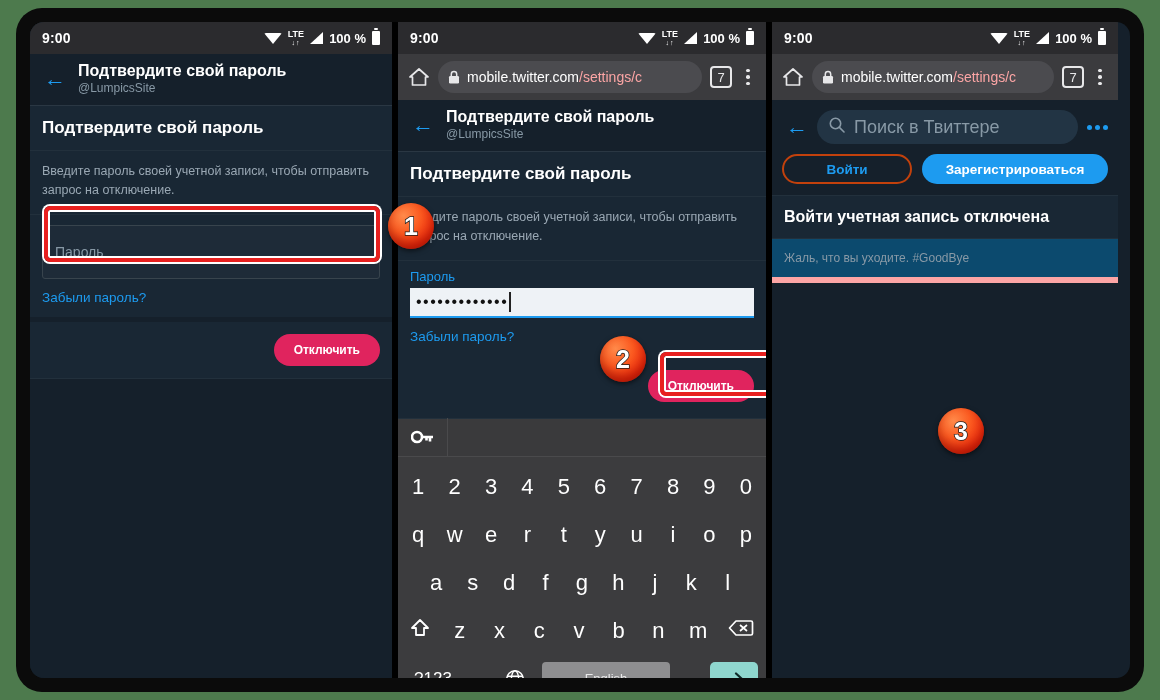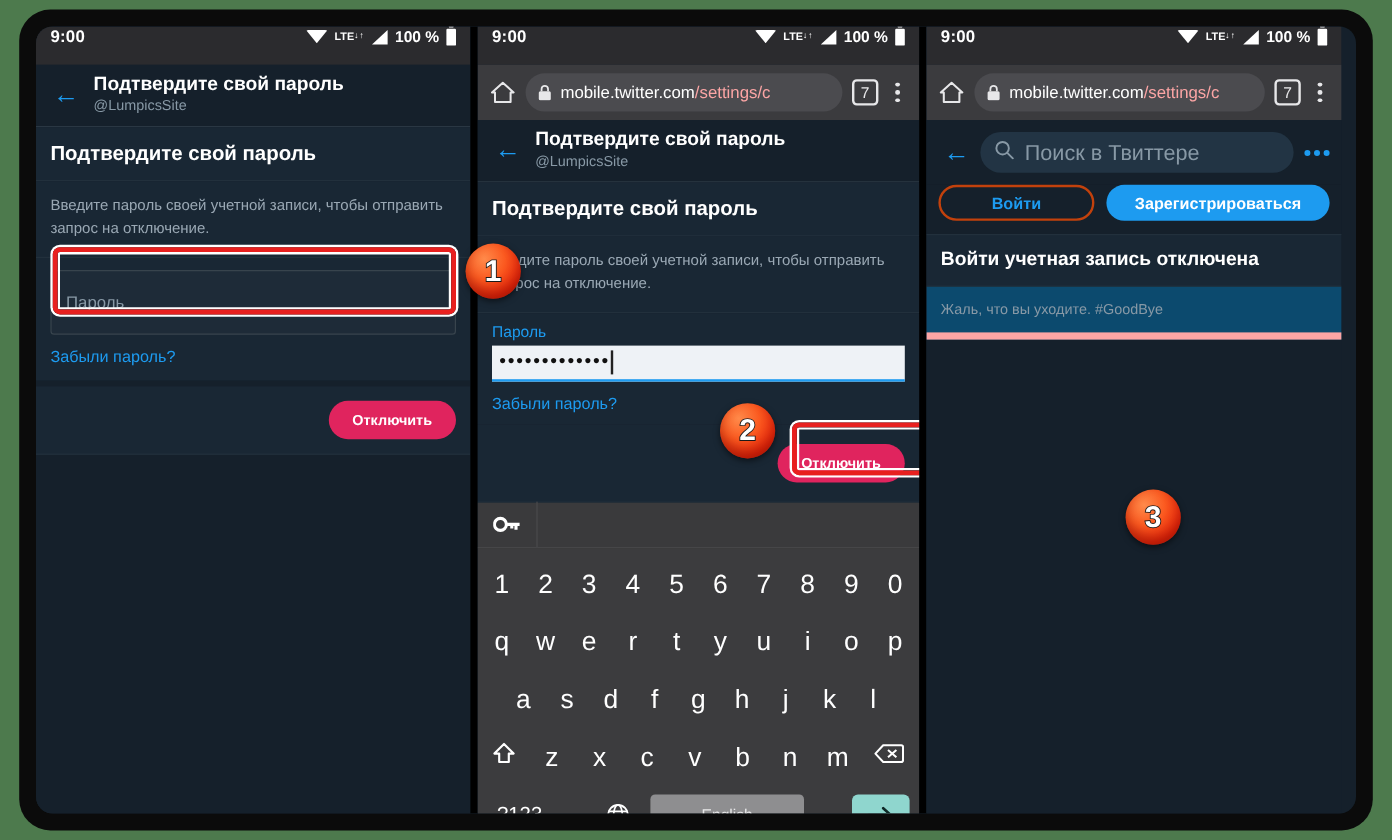--- a/index.html
+++ b/index.html
@@ -40,34 +40,34 @@
   }
   .panel1 { width: 362px; }
   .panel2 { width: 380px; border-left: 6px solid #000; border-right: 6px solid #000; }
   .panel3 { width: 346px; }
 
   
   .statusbar {
     height: 30px;
     background: #2b2b2e;
     display: flex;
-    align-items: flex-end;
+    align-items: center;
     padding: 16px 12px;
     color: #fff;
   }
   .sb-time { font-size: 14px; font-weight: bold; letter-spacing: .2px; }
   .sb-right { margin-left: auto; display: flex; align-items: center; gap: 6px; }
   .wifi-ico {
     width: 0; height: 0;
     border-left: 9px solid transparent;
     border-right: 9px solid transparent;
     border-top: 11px solid #fff;
     border-radius: 2px;
   }
-  .lte-ico { display: flex; flex-direction: row; align-items: center; line-height: 1; }
+  .lte-ico { display: flex; flex-direction: column; align-items: center; line-height: 1; }
   .lte-ico .t { font-size: 9px; font-weight: bold; }
   .lte-ico .a { font-size: 7px; letter-spacing: 1px; }
   .sig-ico {
     width: 0; height: 0;
     border-left: 13px solid transparent;
     border-bottom: 12px solid #fff;
   }
   .sb-batt-txt { font-size: 13px; font-weight: bold; }
   .batt-ico {
     width: 8px; height: 14px;

